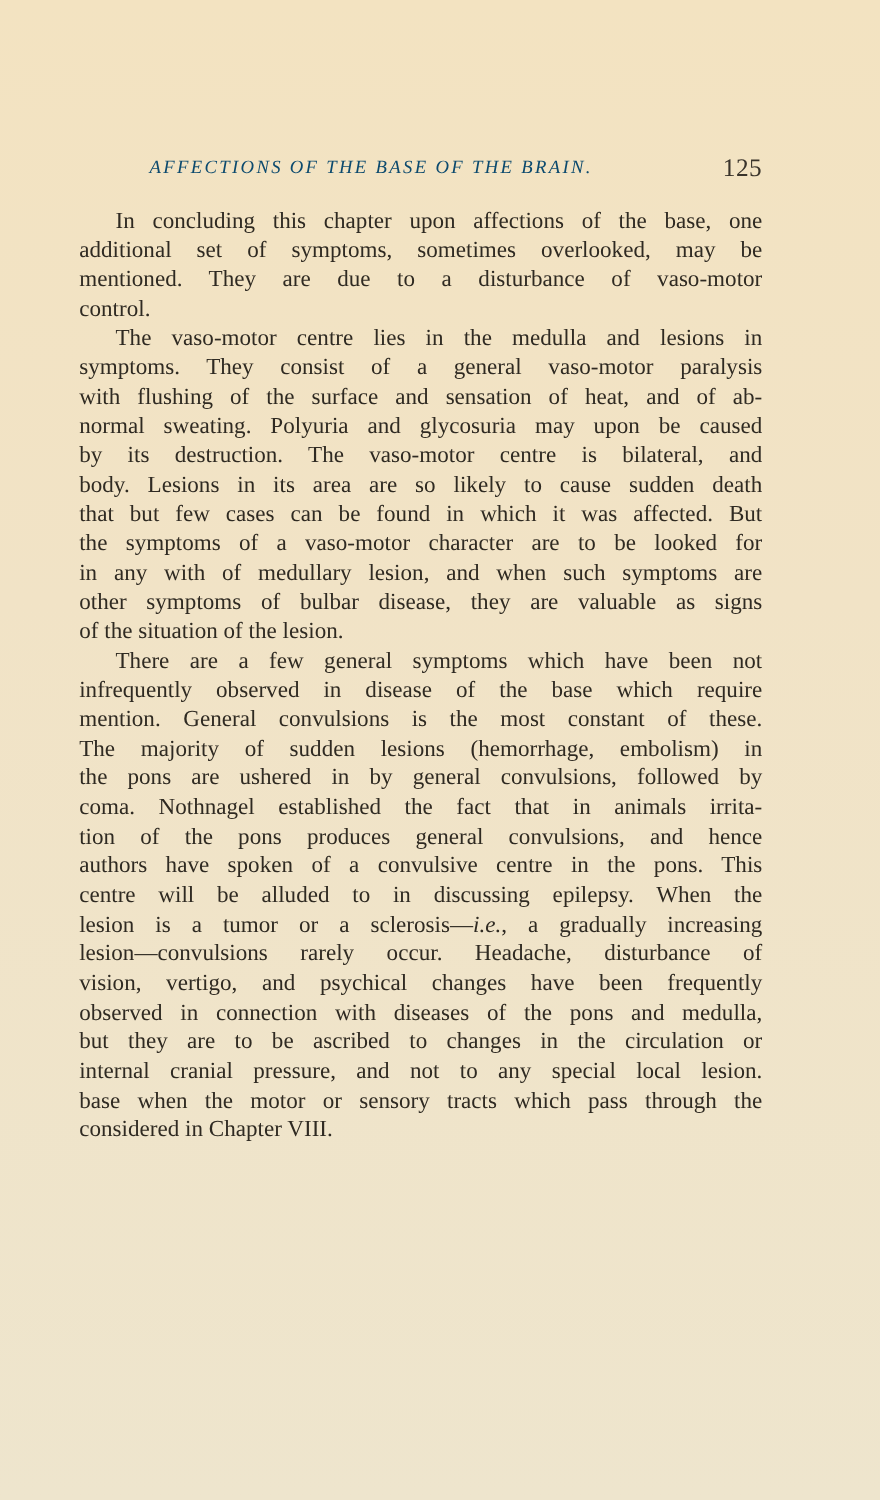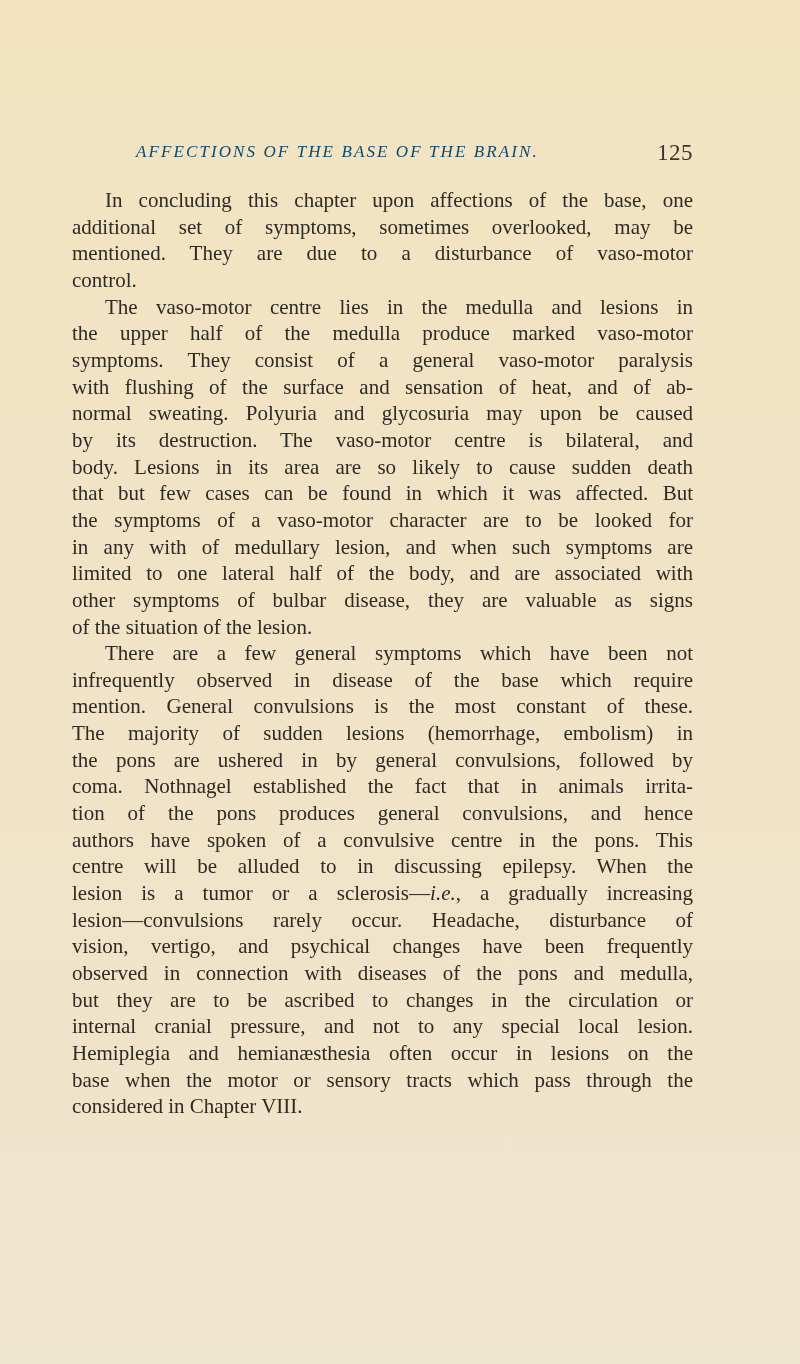--- a/index.html
+++ b/index.html
@@ -48,47 +48,44 @@
 
   <div class="body-text">
     <div class="para">
         <span class="line indent">In concluding this chapter upon affections of the base, one</span>
         <span class="line">additional set of symptoms, sometimes overlooked, may be</span>
         <span class="line">mentioned. They are due to a disturbance of vaso-motor</span>
         <span class="line last">control.</span>
       </div>
     <div class="para">
         <span class="line indent">The vaso-motor centre lies in the medulla and lesions in</span>
-        <span class="line">the upper half of the medulla produce marked vaso-motor</span>
         <span class="line">symptoms. They consist of a general vaso-motor paralysis</span>
         <span class="line">with flushing of the surface and sensation of heat, and of ab-</span>
         <span class="line">normal sweating. Polyuria and glycosuria may upon be caused</span>
         <span class="line">by its destruction. The vaso-motor centre is bilateral, and</span>
         <span class="line">body. Lesions in its area are so likely to cause sudden death</span>
         <span class="line">that but few cases can be found in which it was affected. But</span>
         <span class="line">the symptoms of a vaso-motor character are to be looked for</span>
         <span class="line">in any with of medullary lesion, and when such symptoms are</span>
-        <span class="line">limited to one lateral half of the body, and are associated with</span>
         <span class="line">other symptoms of bulbar disease, they are valuable as signs</span>
         <span class="line last">of the situation of the lesion.</span>
       </div>
     <div class="para">
         <span class="line indent">There are a few general symptoms which have been not</span>
         <span class="line">infrequently observed in disease of the base which require</span>
         <span class="line">mention. General convulsions is the most constant of these.</span>
         <span class="line">The majority of sudden lesions (hemorrhage, embolism) in</span>
         <span class="line">the pons are ushered in by general convulsions, followed by</span>
         <span class="line">coma. Nothnagel established the fact that in animals irrita-</span>
         <span class="line">tion of the pons produces general convulsions, and hence</span>
         <span class="line">authors have spoken of a convulsive centre in the pons. This</span>
         <span class="line">centre will be alluded to in discussing epilepsy. When the</span>
         <span class="line"><span>lesion is a tumor or a sclerosis—</span><span class="it">i.e.</span><span>, a gradually increasing</span></span>
         <span class="line">lesion—convulsions rarely occur. Headache, disturbance of</span>
         <span class="line">vision, vertigo, and psychical changes have been frequently</span>
         <span class="line">observed in connection with diseases of the pons and medulla,</span>
         <span class="line">but they are to be ascribed to changes in the circulation or</span>
         <span class="line">internal cranial pressure, and not to any special local lesion.</span>
-        <span class="line">Hemiplegia and hemianæsthesia often occur in lesions on the</span>
         <span class="line">base when the motor or sensory tracts which pass through the</span>
         <span class="line last">considered in Chapter VIII.</span>
       </div>
   </div>
 </div>
 
 </body></html>

